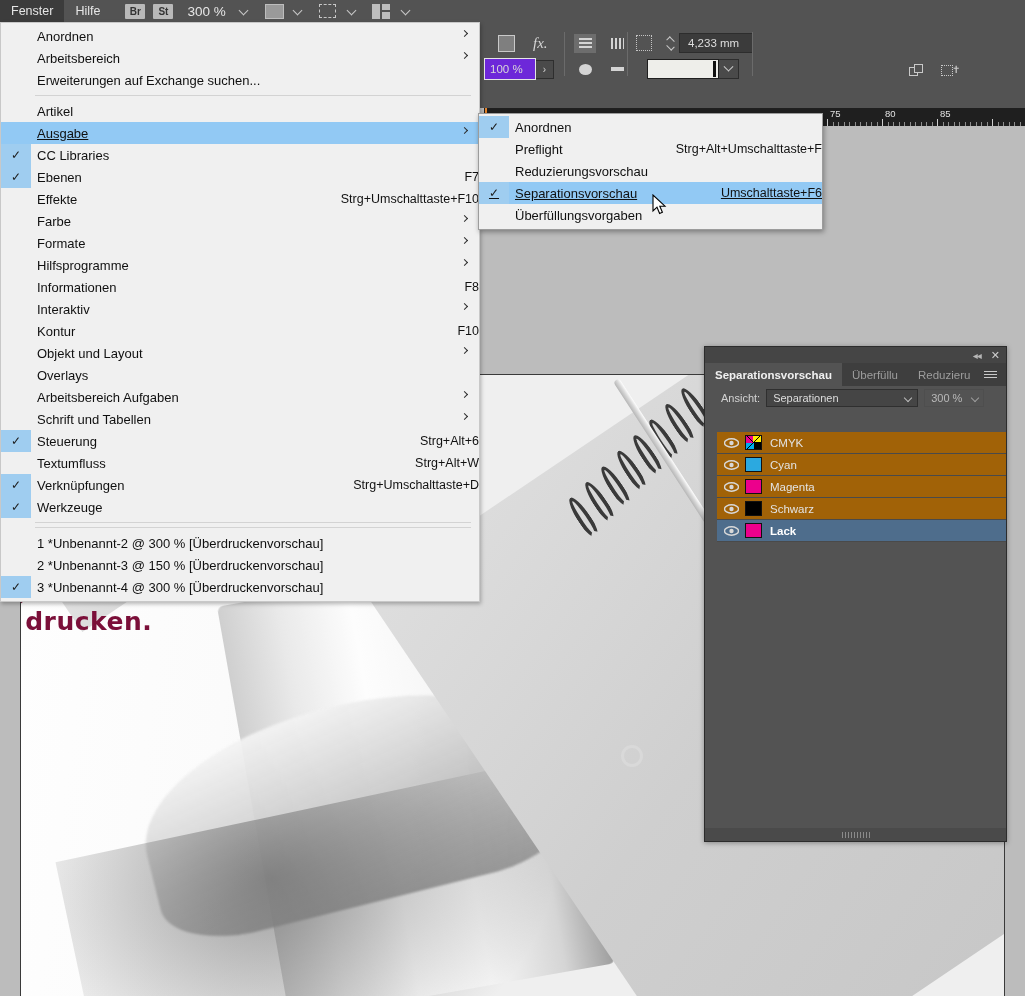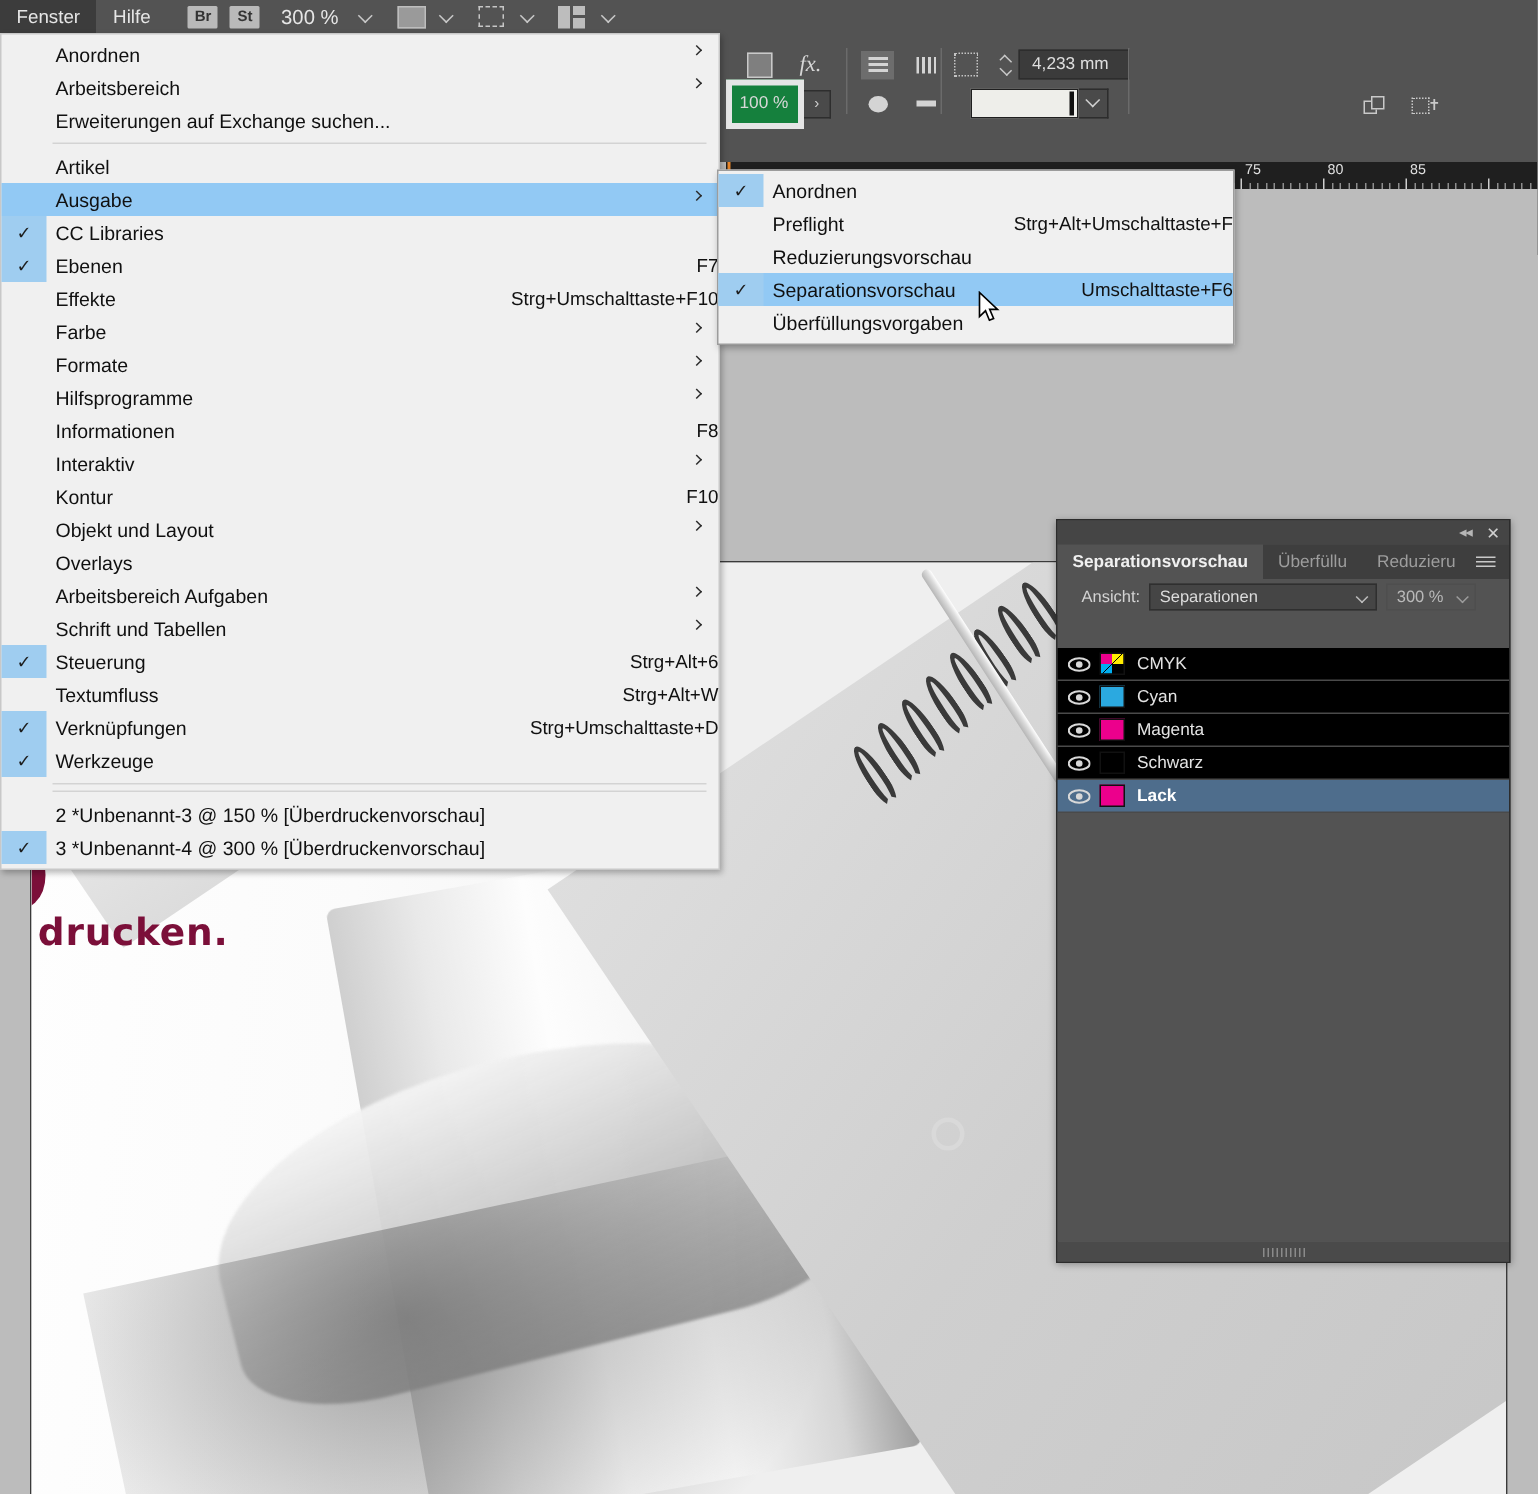--- a/index.html
+++ b/index.html
@@ -51,23 +51,23 @@
     position: absolute; left: 0; top: 22px; width: 1025px; height: 86px;
     background: #535353;
   }
   .cp-inner { position: absolute; left: 484px; top: 0; right: 0; height: 86px; }
   .cp-row { position: absolute; left: 0; height: 30px; display: flex; align-items: center; }
   .cp-sep { width: 1px; height: 44px; background: #6b6b6b; position: absolute; top: 10px; }
 
   .sq-icon { width: 17px; height: 17px; border: 1.6px solid #c9c9c9; background: #7f7f7f; }
   .fx { color: #d6d6d6; font-style: italic; font-size: 15px; font-family: "Liberation Serif", serif; }
   .pct-field {
-    width: 52px; height: 33px; background: #15803d; color: #d8d8d8;
+    width: 52px; height: 22px; background: #6d28d9; color: #d8d8d8;
     font-size: 11.5px; display: flex; align-items: center; padding-left: 5px;
-    border: 4px solid #e5e5e5;
+    border: 1px solid #e5e5e5;
   }
   .pct-go { width:18px;height:19px;background:#4a4a4a;border:1px solid #2e2e2e;border-left:none;
             display:flex;align-items:center;justify-content:center;color:#cfcfcf;font-size:10px;}
   .tgl { width: 22px; height: 19px; display:flex;align-items:center;justify-content:center; }
   .tgl.on { background:#6d6d6d; }
   .tgl i { display:block; background:#d4d4d4; }
   .numfield {
     width: 74px; height: 20px; background: #3b3b3b; border: 1px solid #2d2d2d;
     color: #dedede; font-size: 11.5px; display: flex; align-items: center; padding-left: 8px;
   }
@@ -185,21 +185,21 @@
     position: absolute; left: 0; top: 22px; width: 480px;
     background: #f0f0f0; border: 1px solid #c8c8c8;
     box-shadow: 1px 2px 4px rgba(0,0,0,.28);
     padding: 2px 0 3px 0;
     z-index: 40;
   }
   .mi {
     position: relative; height: 22px; display: flex; align-items: center;
     font-size: 13px; color: #101010; cursor: default;
   }
-  .mi.sel { background: #92c9f4; }
+  .mi.sel { background: #92c9f4; text-decoration: underline; }
   .mi .check {
     width: 30px; text-align: center; color: #1d1d1d; font-size: 12px; line-height: 1;
   }
   .mi.checked .check-bg {
     position:absolute; left:0; top:0; width:30px; height:22px; background:#9fcdf0;
   }
   .mi .lbl { flex: 1; padding-left: 6px; position: relative; }
   .mi .sc { color: #111; font-size: 12.5px; }
   .mi .arrow {
     position:absolute; right: 12px; top: 6px;
@@ -242,21 +242,21 @@
     display:flex; align-items:center; color:#dcdcdc; font-size:11px; padding-left:6px; position:relative;
   }
   .opt-select .ar { position:absolute; right:6px; top:5px; width:6px;height:6px;
     border-right:1.3px solid #bdbdbd;border-bottom:1.3px solid #bdbdbd;transform:rotate(45deg); }
   .opt-zoom {
     width: 60px; height: 18px; background:#535353; border:1px solid #4e4e4e; margin-left:6px;
     display:flex; align-items:center; color:#b9b9b9; font-size:11px; padding-left:6px; position:relative;
   }
   .opt-zoom .ar { position:absolute; right:5px; top:5px; width:6px;height:6px;
     border-right:1.3px solid #9d9d9d;border-bottom:1.3px solid #9d9d9d;transform:rotate(45deg); }
-  .ink-list { background:#000000; }
+  .ink-list { background:#a16207;margin-left:12px; }
   .ink-row {
     height: 22px; display:flex; align-items:center;
     border-bottom: 1px solid #4a4a4a;
   }
   .ink-row.sel { background:#4e6d8c; }
   .eye { width: 28px; display:flex; align-items:center; justify-content:center; }
   .eye svg { display:block; }
   .swatch { width: 17px; height: 15px; border: 1px solid #111; margin-right: 8px; }
   .swatch.cmyk {
     background:
@@ -614,20 +614,24 @@
       </div>
       <div class="mi checked">
         <div class="check-bg"></div>
         <span class="check" style="position: relative;">✓</span>
         <span class="lbl">Werkzeuge</span>
       </div>
       <div class="msep"></div>
       <div class="msep"></div>
       <div class="mi">
         <span class="check" style="position: relative;"></span>
+        <span class="lbl">1 *Unbenannt-2 @ 300 % [Überdruckenvorschau]</span>
+      </div>
+      <div class="mi">
+        <span class="check" style="position: relative;"></span>
         <span class="lbl">2 *Unbenannt-3 @ 150 % [Überdruckenvorschau]</span>
       </div>
       <div class="mi checked">
         <div class="check-bg"></div>
         <span class="check" style="position: relative;">✓</span>
         <span class="lbl">3 *Unbenannt-4 @ 300 % [Überdruckenvorschau]</span>
       </div>
     </div>
 
   <div class="submenu" id="outputMenu">

